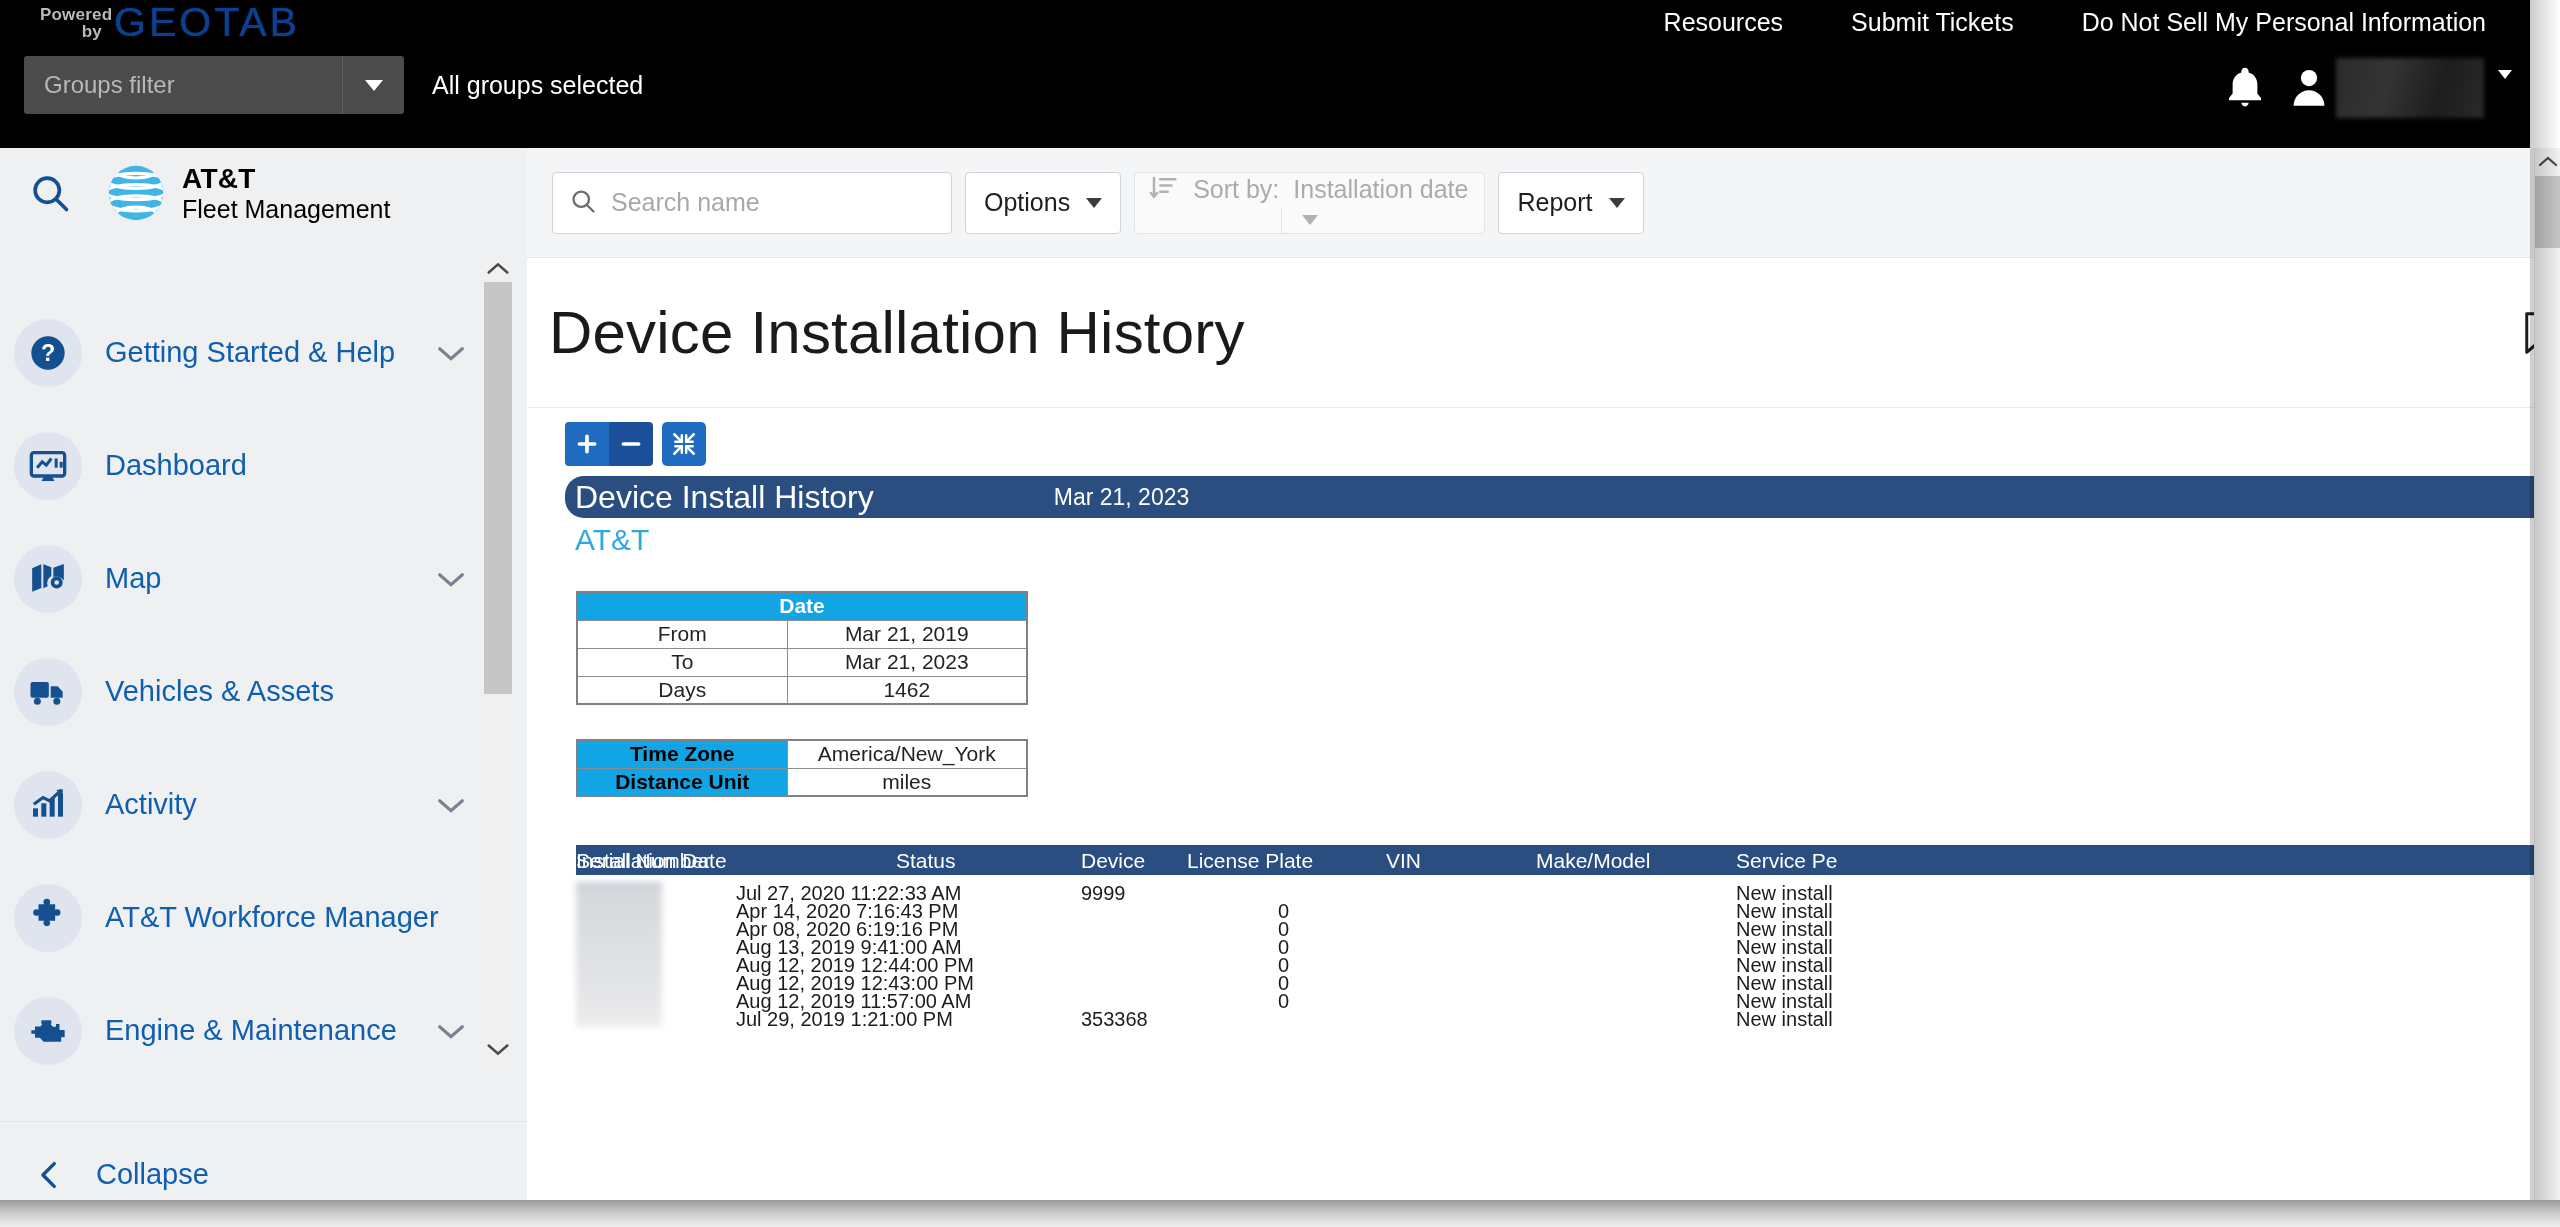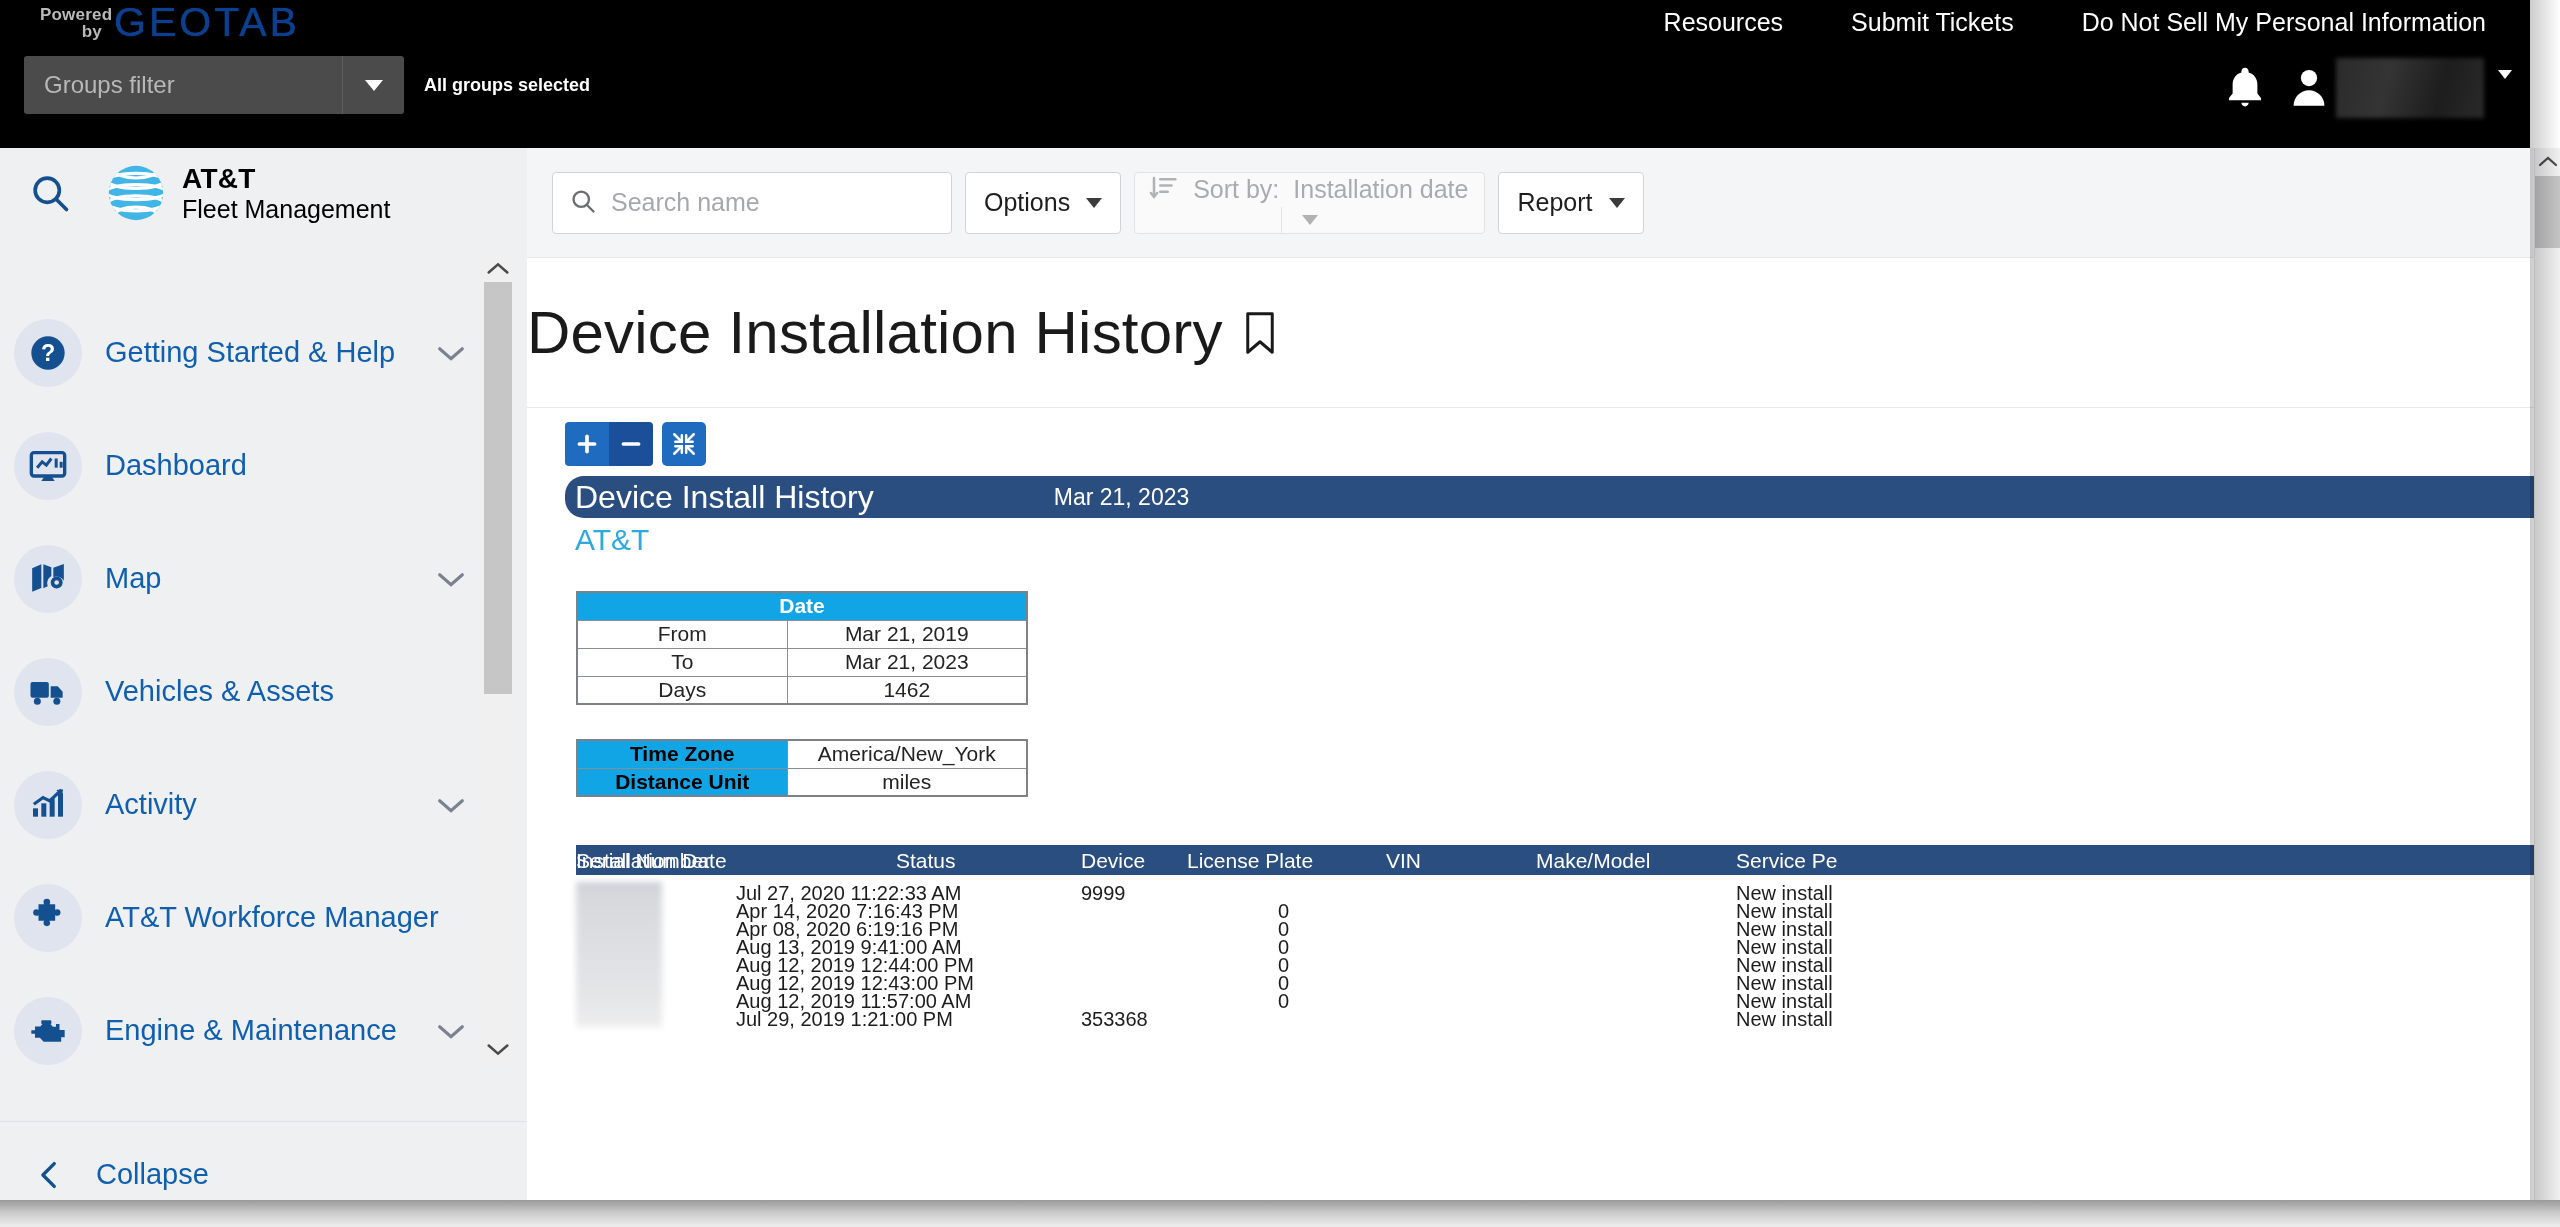--- a/index.html
+++ b/index.html
@@ -62,22 +62,22 @@
   .caret-down {
     width: 0; height: 0;
     border-left: 9px solid transparent;
     border-right: 9px solid transparent;
     border-top: 11px solid #ffffff;
   }
   .caret-down.small {
     border-left-width: 7px; border-right-width: 7px; border-top-width: 9px;
   }
   .allgroups {
-    margin-left: 20px; font-size: 18px; color: #ffffff;
-    font-weight: 700; white-space: nowrap;
+    margin-left: 28px; font-size: 25px; color: #ffffff;
+    font-weight: 400; white-space: nowrap;
   }
 
   .hdr-icons {
     position: absolute; top: 58px; right: 10px;
     display: flex; align-items: center; gap: 0;
   }
   .bell-icon { width: 54px; height: 54px; position: relative; }
   .person-icon { width: 50px; height: 54px; margin-left: 12px; }
   .redact-box {
     width: 148px; height: 60px; margin-left: 2px;
@@ -201,21 +201,21 @@
   }
   .caret-dark {
     width: 0; height: 0;
     border-left: 8px solid transparent;
     border-right: 8px solid transparent;
     border-top: 10px solid #3b3b3b;
   }
 
   .pagetitle-wrap {
     height: 150px; display: flex; align-items: center;
-    border-bottom: 1px solid #e9eaec;
+    padding-left: 22px; border-bottom: 1px solid #e9eaec; justify-content: space-between;
   }
   .pagetitle {
     font-size: 60px; font-weight: 300; color: #1a1a1a;
     letter-spacing: .2px; white-space: nowrap;
   }
   .bookmark-ico { margin-left: 16px; display: flex; align-items: center; }
 
   
   .report-area { position: relative; padding: 14px 0 0 16px; }
   .zoomctl { display: flex; align-items: center; gap: 9px; margin-left: 22px; }

